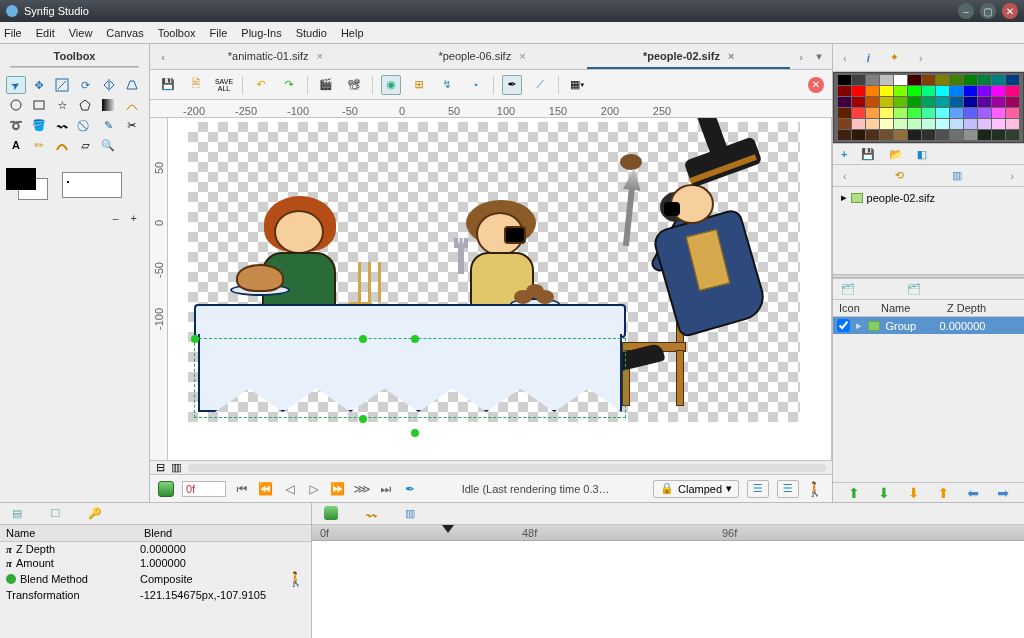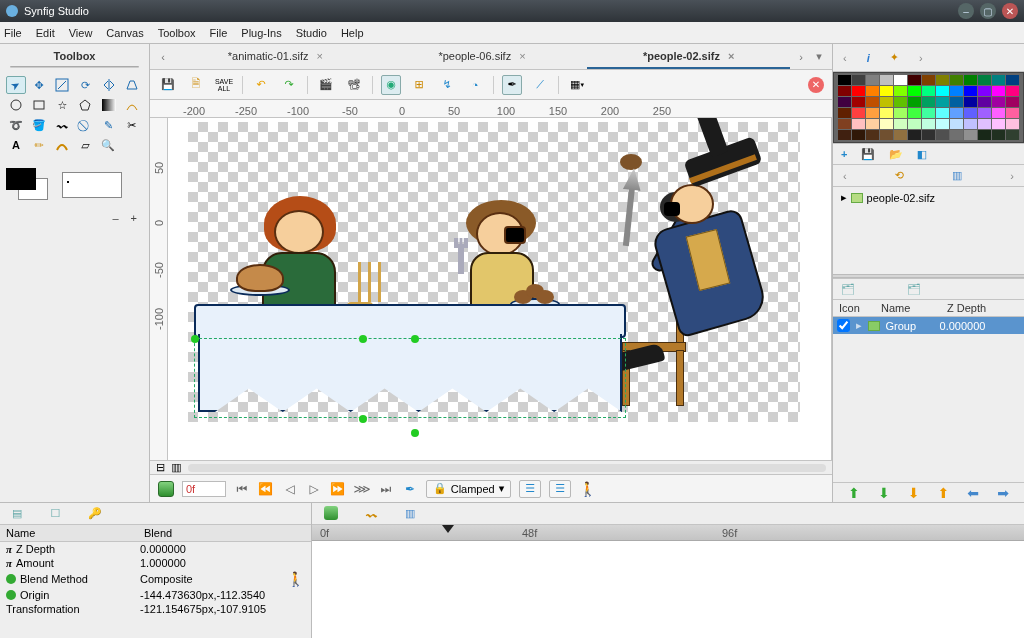--- a/index.html
+++ b/index.html
@@ -450,20 +450,21 @@
       <div class="shield"></div>
       <input value="0f" style="">
       <div class="tbtn">⏮</div>
       <div class="tbtn">⏪</div>
       <div class="tbtn">◁</div>
       <div class="tbtn">▷</div>
       <div class="tbtn">⏩</div>
       <div class="tbtn">⋙</div>
       <div class="tbtn">⏭</div>
       <div class="tbtn" style="color:#28c">✒</div>
+      <div class="st">Idle (Last rendering time 0.3…</div>
       <div class="lock-dd">
           <span style="color:#c80">🔒</span>
           <span>Clamped</span>
           <span>▾</span>
         </div>
       <div class="ibtn">
           <span style="color:#28c">☰</span>
         </div>
       <div class="ibtn">
           <span style="color:#28c">☰</span>
@@ -637,27 +638,20 @@
         <div class="prow">
           <div class="nm">
             <span class="greendot"></span>
             <span>Blend Method</span>
           </div>
           <div class="val">Composite</div>
           <span class="runman">🚶</span>
         </div>
         <div class="prow">
           <div class="nm">
-            <span class="greendot"></span>
-            <span>Origin</span>
-          </div>
-          <div class="val">-144.473630px,-112.3540</div>
-        </div>
-        <div class="prow">
-          <div class="nm">
             <span>Transformation</span>
           </div>
           <div class="val">-121.154675px,-107.9105</div>
         </div>
       </div>
   </div>
   <div class="bot-right">
     <div class="br-tabs">
       <span><span class="shield" style="display:inline-block;width:14px;height:14px;border-radius:3px;background:linear-gradient(#82d27f,#2f8f2f);"></span></span>
       <span style="color:#c80">〰</span>

